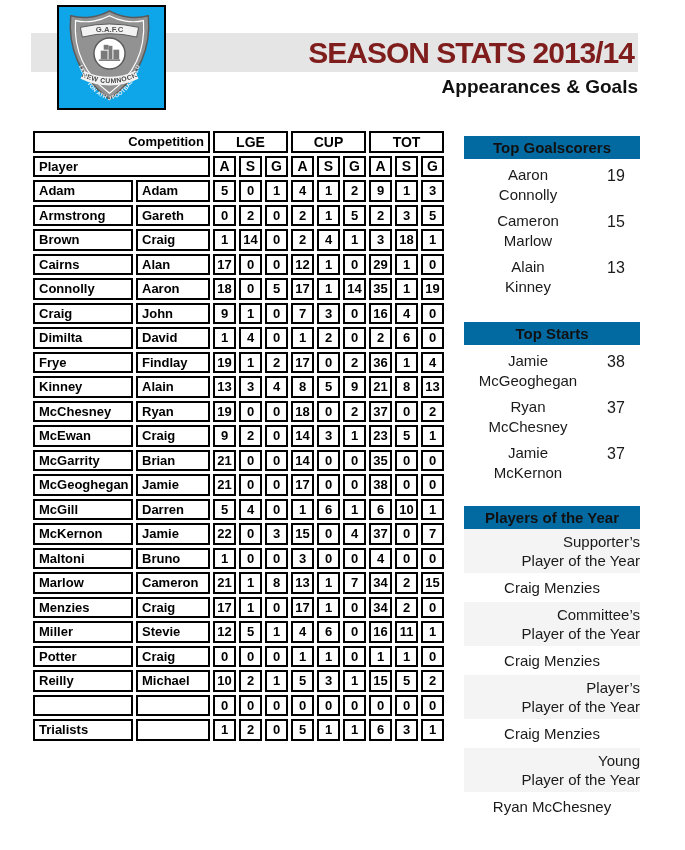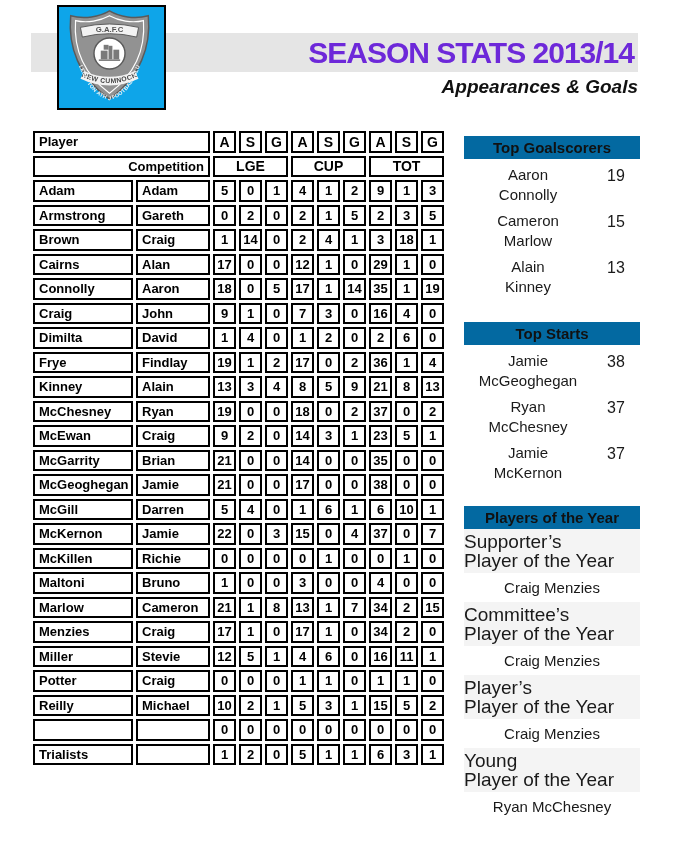--- a/index.html
+++ b/index.html
@@ -8,26 +8,26 @@
     font-family:"Liberation Sans",sans-serif;color:#000;overflow:hidden;
   }
   
   .title-band{
     position:absolute;left:31px;top:33px;width:607px;height:39px;
     background:#e5e5e5;
   }
   .page-title{
     position:absolute;left:31px;top:33px;width:603px;height:56px;
     line-height:39px;text-align:right;font-size:30px;font-weight:800;
-    letter-spacing:-1px;color:#6d28d9;
+    letter-spacing:-1px;color:#7f1d1d;
   }
   .page-subtitle{
     position:absolute;left:31px;top:74px;width:607px;height:26px;
     line-height:26px;text-align:right;font-size:19px;font-weight:bold;
-    font-style:italic;color:#111;
+    color:#111;
   }
   .crest-box{
     position:absolute;left:57px;top:5px;width:105px;height:101px;
     border:2px solid #000;background:#0ea5e9;z-index:2;
   }
   
   .table-wrap{position:absolute;left:30px;top:128px;}
   table.stats{border-collapse:separate;border-spacing:3px;table-layout:fixed;}
   table.stats td,table.stats th{
     border:2px solid #000;box-sizing:border-box;height:21.5px;
@@ -44,21 +44,21 @@
   .sec-gap1{margin-top:25px;}
   .sec-gap2{margin-top:23px;}
   .sec-header{
     height:23px;line-height:23px;background:#0369a1;text-align:center;
     font-size:15px;font-weight:bold;color:#111;
   }
   .entry{display:flex;margin-top:6px;}
   .entry-name{width:128px;text-align:center;font-size:15px;line-height:20px;color:#1a1a1a;}
   .entry-value{width:48px;text-align:center;font-size:16px;line-height:20px;padding-top:1px;color:#1a1a1a;}
   .award-band{
-    background:#f4f4f4;text-align:left;font-size:19px;line-height:19px;
+    background:#f4f4f4;text-align:right;font-size:15px;line-height:19px;
     padding:3px 0;color:#1a1a1a;
   }
   .award-winner{
     text-align:center;font-size:15px;line-height:19px;margin:5px 0;color:#1a1a1a;
   }
 </style>
 </head>
 <body>
 
 <div class="title-band"></div>
@@ -103,37 +103,37 @@
         <col style="width:23px">
       <col style="width:23px">
         <col style="width:23px">
         <col style="width:23px">
       <col style="width:23px">
         <col style="width:23px">
         <col style="width:23px">
     </colgroup>
     <thead>
       <tr>
+        <th colspan="2" class="rname">Competition</th>
+        <th colspan="3" class="grp">LGE</th>
+        <th colspan="3" class="grp">CUP</th>
+        <th colspan="3" class="grp">TOT</th>
+      </tr>
+      <tr>
         <th colspan="2" class="name">Player</th>
         <th class="grp">A</th>
         <th class="grp">S</th>
         <th class="grp">G</th>
         <th class="grp">A</th>
         <th class="grp">S</th>
         <th class="grp">G</th>
         <th class="grp">A</th>
         <th class="grp">S</th>
         <th class="grp">G</th>
       </tr>
-      <tr>
-        <th colspan="2" class="rname">Competition</th>
-        <th colspan="3" class="grp">LGE</th>
-        <th colspan="3" class="grp">CUP</th>
-        <th colspan="3" class="grp">TOT</th>
-      </tr>
     </thead>
     <tbody id="stats-body">
         <tr>
           <td class="name">Adam</td>
           <td class="name">Adam</td>
           <td class="num">5</td>
           <td class="num">0</td>
           <td class="num">1</td>
           <td class="num">4</td>
           <td class="num">1</td>
@@ -316,33 +316,20 @@
           <td class="name">Jamie</td>
           <td class="num">22</td>
           <td class="num">0</td>
           <td class="num">3</td>
           <td class="num">15</td>
           <td class="num">0</td>
           <td class="num">4</td>
           <td class="num">37</td>
           <td class="num">0</td>
           <td class="num">7</td>
-        </tr>
-        <tr>
-          <td class="name">McKillen</td>
-          <td class="name">Richie</td>
-          <td class="num">0</td>
-          <td class="num">0</td>
-          <td class="num">0</td>
-          <td class="num">0</td>
-          <td class="num">1</td>
-          <td class="num">0</td>
-          <td class="num">0</td>
-          <td class="num">1</td>
-          <td class="num">0</td>
         </tr>
         <tr>
           <td class="name">Maltoni</td>
           <td class="name">Bruno</td>
           <td class="num">1</td>
           <td class="num">0</td>
           <td class="num">0</td>
           <td class="num">3</td>
           <td class="num">0</td>
           <td class="num">0</td>

